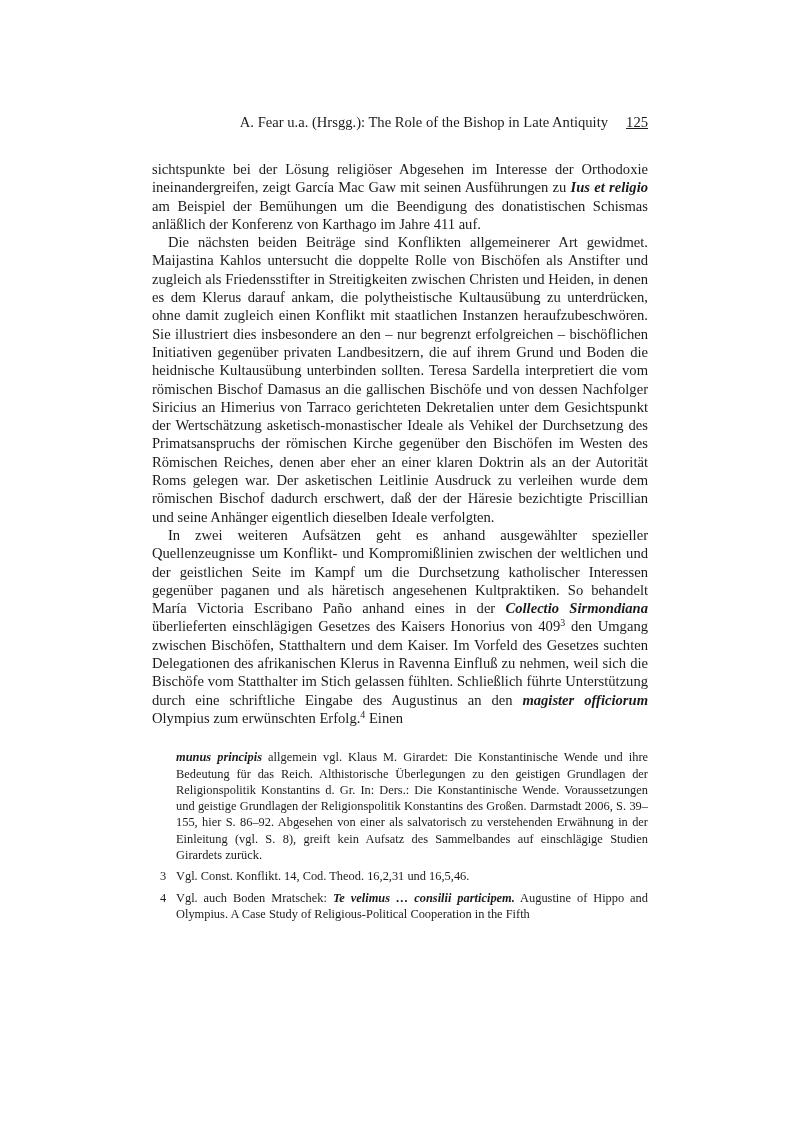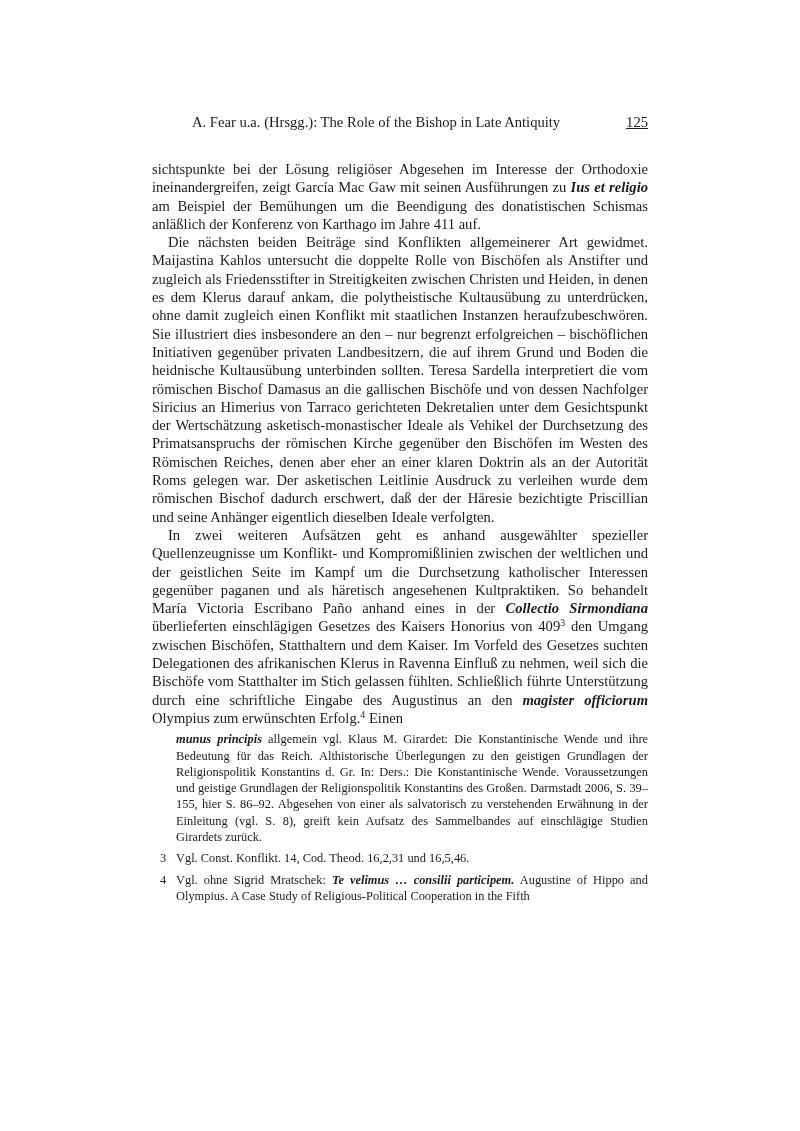--- a/index.html
+++ b/index.html
@@ -21,21 +21,21 @@
   }
   .running-head {
     position: relative;
     height: 19px;
     font-size: 14.6px;
     line-height: 19px;
     margin-bottom: 28px;
   }
   .running-head .head-title {
     display: block;
-    text-align: left;
+    text-align: right;
     padding: 0 40px;
     white-space: nowrap;
   }
   .running-head .page-num {
     position: absolute;
     right: 0;
     top: 0;
     text-decoration: underline;
   }
   .body-text {
@@ -51,21 +51,21 @@
   }
   .it { font-style: italic; font-weight: bold; }
   sup {
     font-size: 0.68em;
     line-height: 0;
     vertical-align: baseline;
     position: relative;
     top: -0.5em;
   }
   .footnotes {
-    margin-top: 4px;
+    margin-top: 22px;
     margin-left: 8px;
     font-size: 12.4px;
     line-height: 16.3px;
   }
   .footnote {
     display: flex;
     margin-top: 5px;
   }
   .footnote:first-child { margin-top: 0; }
   .footnote .fn-num {
@@ -99,17 +99,17 @@
   <div class="footnotes">
     <div class="footnote cont">
       <div class="fn-text"><span class="it">munus principis</span><span> allgemein vgl. Klaus M. Girardet: Die Konstantinische Wende und ihre Bedeutung für das Reich. Althistorische Überlegungen zu den geistigen Grundlagen der Religionspolitik Konstantins d. Gr. In: Ders.: Die Konstantinische Wende. Voraussetzungen und geistige Grundlagen der Religionspolitik Konstantins des Großen. Darmstadt 2006, S. 39–155, hier S. 86–92. Abgesehen von einer als salvatorisch zu verstehenden Erwähnung in der Einleitung (vgl. S. 8), greift kein Aufsatz des Sammelbandes auf einschlägige Studien Girardets zurück.</span></div>
     </div>
     <div class="footnote">
       <span class="fn-num">3</span>
       <div class="fn-text"><span>Vgl. Const. Konflikt. 14, Cod. Theod. 16,2,31 und 16,5,46.</span></div>
     </div>
     <div class="footnote">
       <span class="fn-num">4</span>
-      <div class="fn-text"><span>Vgl. ohne Sigrid Mratschek: </span><span class="it">Te velimus … consilii participem.</span><span> Augustine of Hippo and Olympius. A Case Study of Religious-Political Cooperation in the Fifth</span></div>
+      <div class="fn-text"><span>Vgl. auch Boden Mratschek: </span><span class="it">Te velimus … consilii participem.</span><span> Augustine of Hippo and Olympius. A Case Study of Religious-Political Cooperation in the Fifth</span></div>
     </div>
   </div>
 
 </div>
 
 </body></html>

